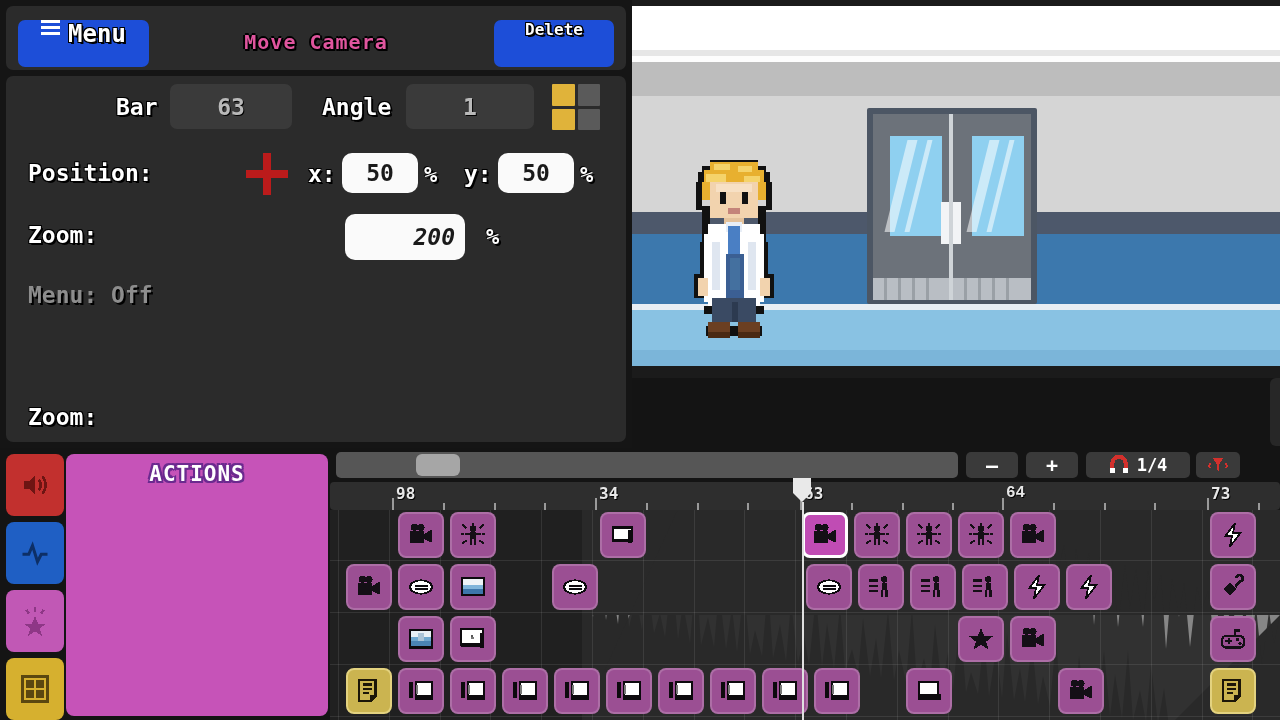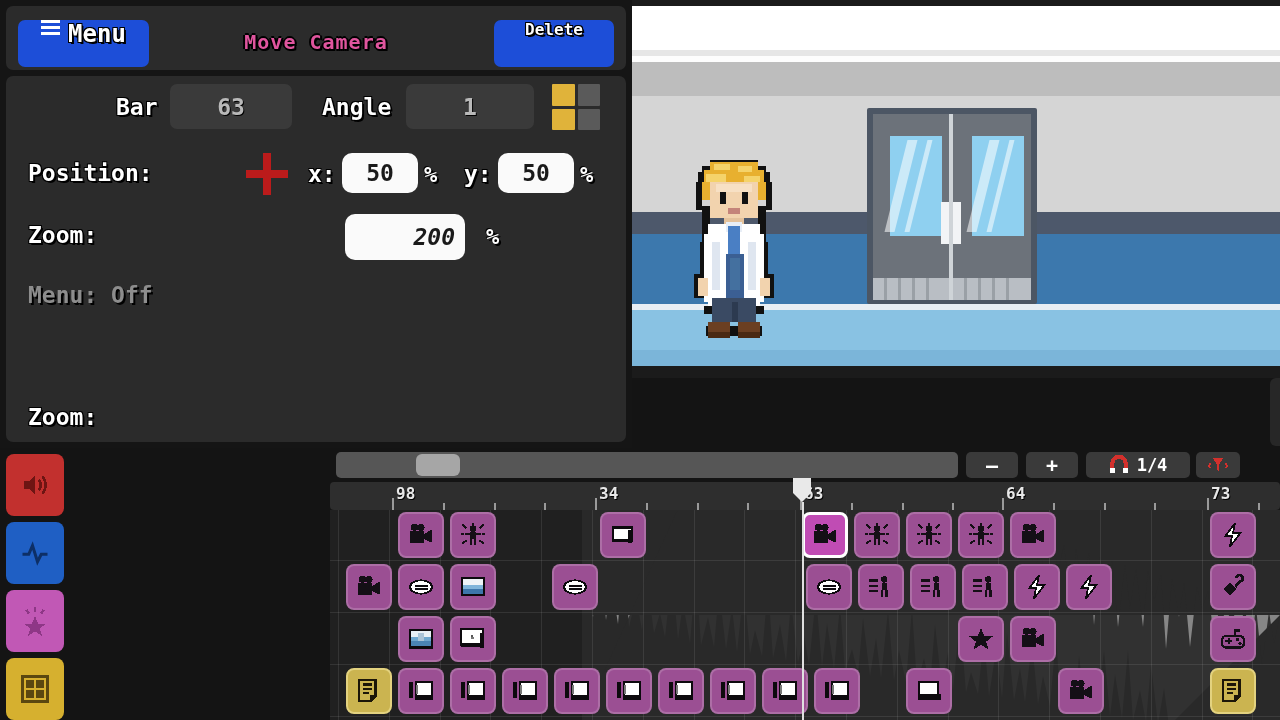--- a/index.html
+++ b/index.html
@@ -468,20 +468,23 @@
       </svg>
     </div>
     <div class="side-btn" id="side-grid">
       <svg class="glyph" viewBox="0 0 24 24" shape-rendering="crispEdges">
         <rect x="2" y="2" width="20" height="20" fill="none" stroke="#5a4710" stroke-width="2"></rect>
         <rect x="5" y="5" width="6" height="6" fill="#5a4710"></rect>
           <rect x="13" y="5" width="6" height="6" fill="#5a4710"></rect>
         <rect x="5" y="13" width="6" height="6" fill="#5a4710"></rect>
           <rect x="13" y="13" width="6" height="6" fill="#5a4710"></rect>
       </svg>
+    </div>
+    <div id="actions-panel">
+      <div id="actions-title" class="pixtext">ACTIONS</div>
     </div>
   </div>
 
   <div id="timeline">
     <div id="tl-toolbar">
       <div id="scroll-track">
         <div id="scroll-thumb" style="left: 80px;"></div>
       </div>
       <div class="tl-btn" id="zoom-out-btn">
         <span>–</span>
@@ -515,21 +518,21 @@
         <div class="ruler-major" style="left: 269px;">34</div>
         <div class="ruler-tick" style="left: 265px; height: 12px;"></div>
         <div class="ruler-tick" style="left: 315.8px; height: 7px;"></div>
         <div class="ruler-tick" style="left: 366.6px; height: 7px;"></div>
         <div class="ruler-tick" style="left: 417.4px; height: 7px;"></div>
         <div class="ruler-major" style="left: 474px;">63</div>
         <div class="ruler-tick" style="left: 470px; height: 12px;"></div>
         <div class="ruler-tick" style="left: 520.8px; height: 7px;"></div>
         <div class="ruler-tick" style="left: 571.6px; height: 7px;"></div>
         <div class="ruler-tick" style="left: 622.4px; height: 7px;"></div>
-        <div class="ruler-major" style="left: 676px;">64</div>
+        <div class="ruler-major" style="left: 676px; font-family: Liberation Mono, monospace;">64</div>
         <div class="ruler-tick" style="left: 672px; height: 12px;"></div>
         <div class="ruler-tick" style="left: 722.8px; height: 7px;"></div>
         <div class="ruler-tick" style="left: 773.6px; height: 7px;"></div>
         <div class="ruler-tick" style="left: 824.4px; height: 7px;"></div>
         <div class="ruler-major" style="left: 881px;">73</div>
         <div class="ruler-tick" style="left: 877px; height: 12px;"></div>
         <div class="ruler-tick" style="left: 927.8px; height: 7px;"></div>
       </div>
     <div id="tracks">
       <svg class="waveform" viewBox="0 0 950 210" preserveAspectRatio="none">

